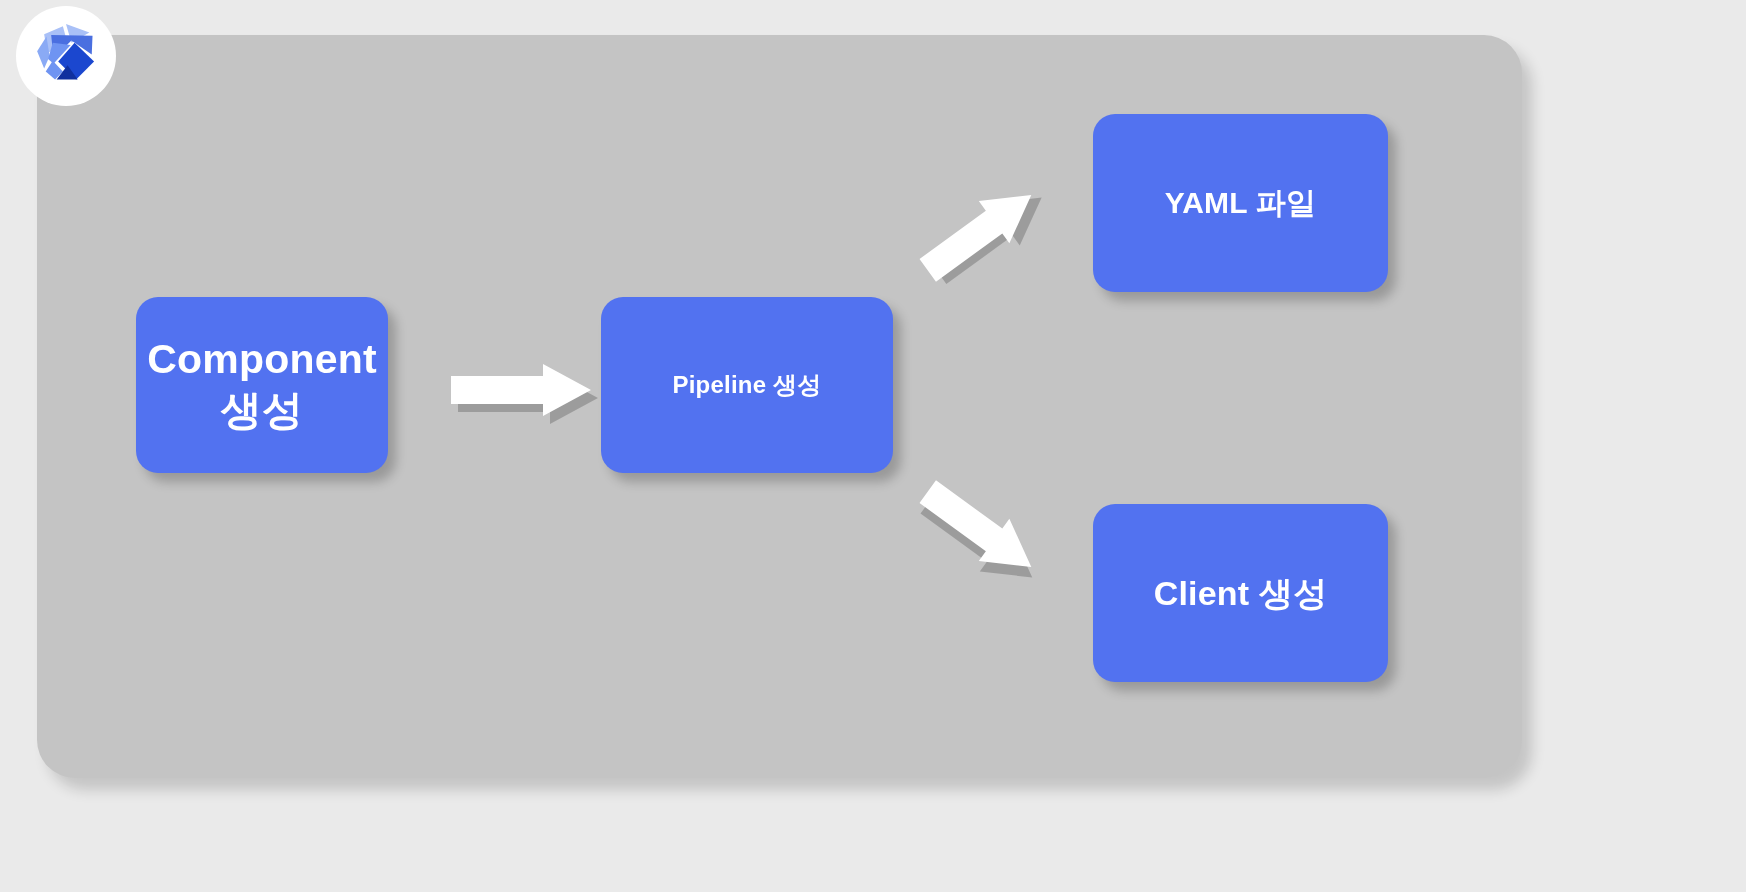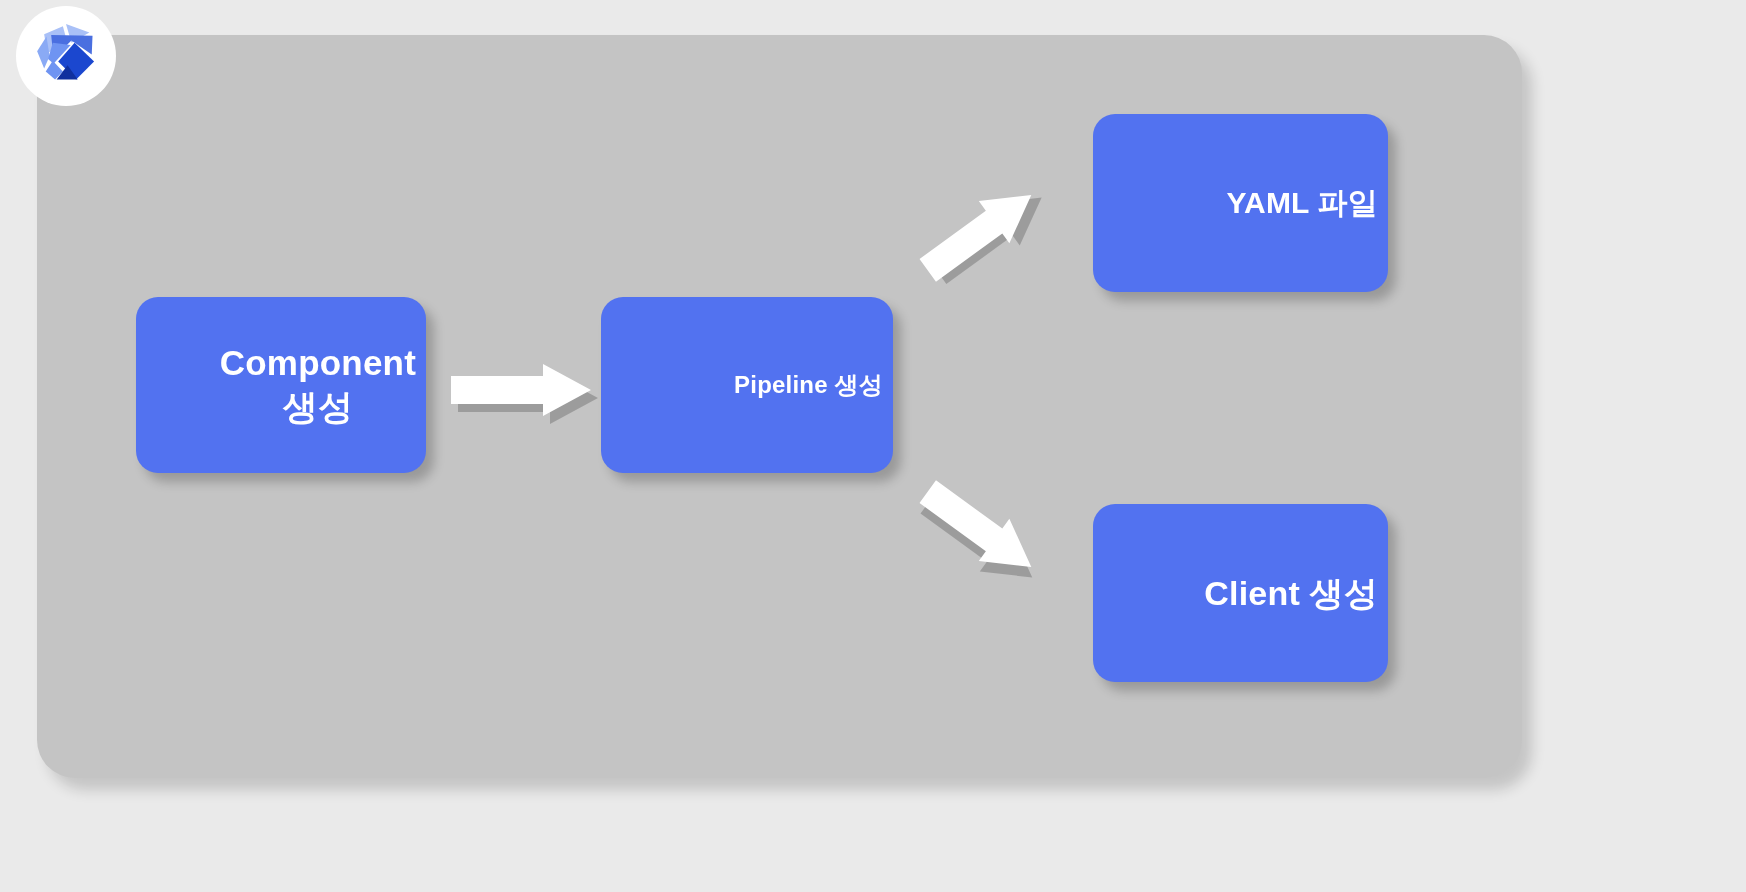--- a/index.html
+++ b/index.html
@@ -49,39 +49,39 @@
   #logo svg { display: block; }
 
   
   .node {
     position: absolute;
     background: #5272f0;
     border-radius: 22px;
     box-shadow: 8px 9px 11px rgba(0,0,0,0.22);
     display: flex;
     align-items: center;
-    justify-content: flex-end;
+    justify-content: center;
     text-align: center;
     color: #ffffff;
     font-weight: bold;
     letter-spacing: 0.2px;
     z-index: 10;
   }
   .node .label {
     display: block;
     line-height: 1.25;
     padding: 0 10px;
   }
 
   #node-component {
     left: 136px;
     top: 297px;
-    width: 290px;
+    width: 252px;
     height: 176px;
-    font-size: 35px;
+    font-size: 41px;
   }
   #node-pipeline {
     left: 601px;
     top: 297px;
     width: 292px;
     height: 176px;
     font-size: 24px;
   }
   #node-yaml {
     left: 1093px;

